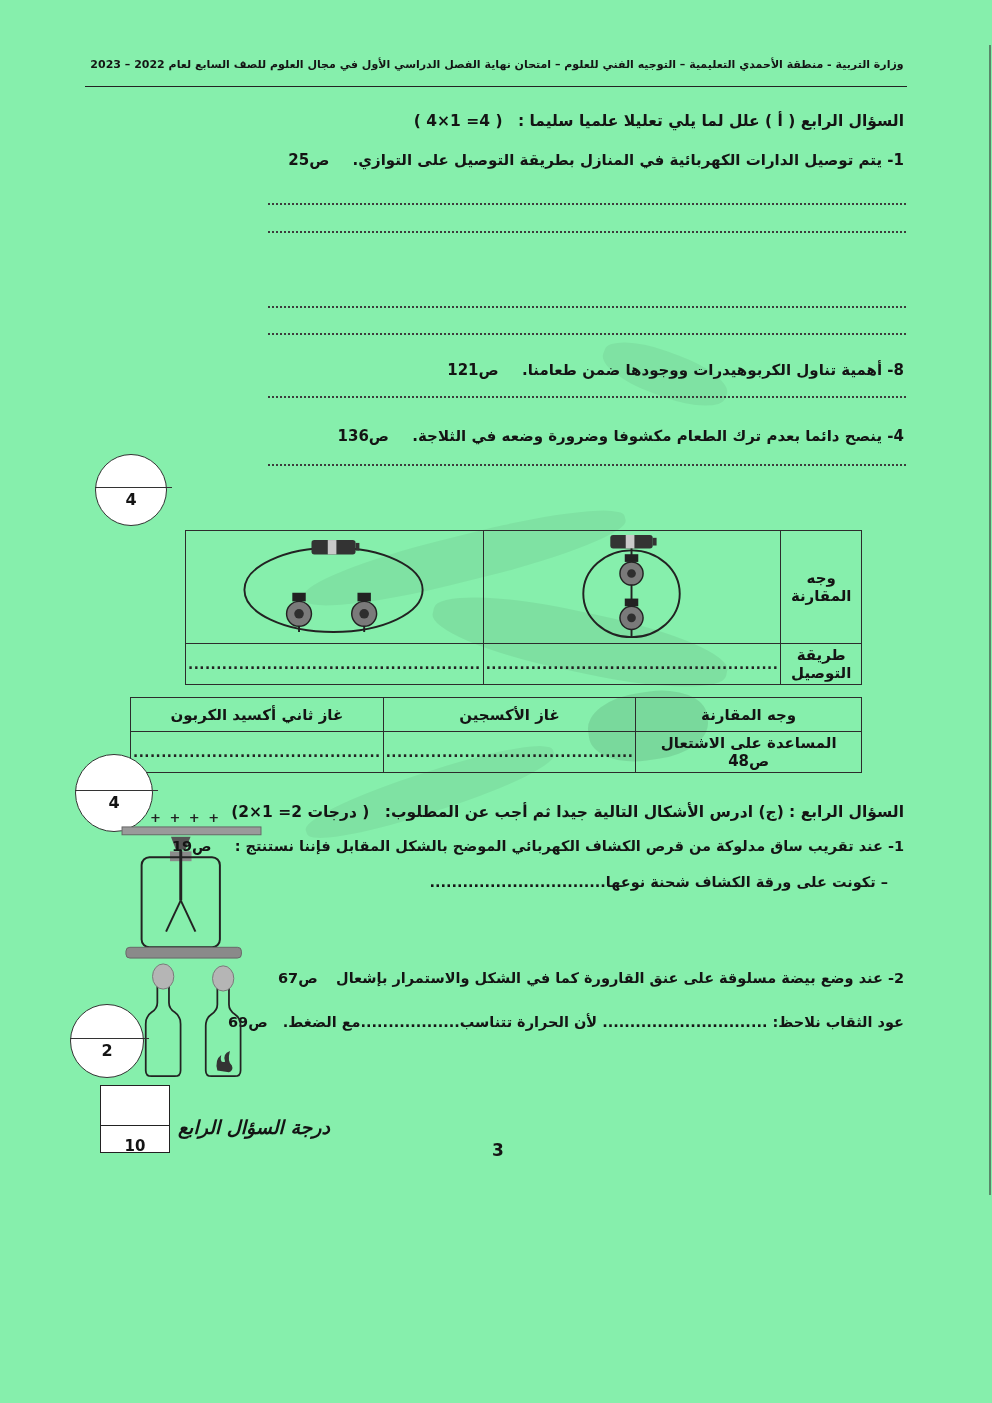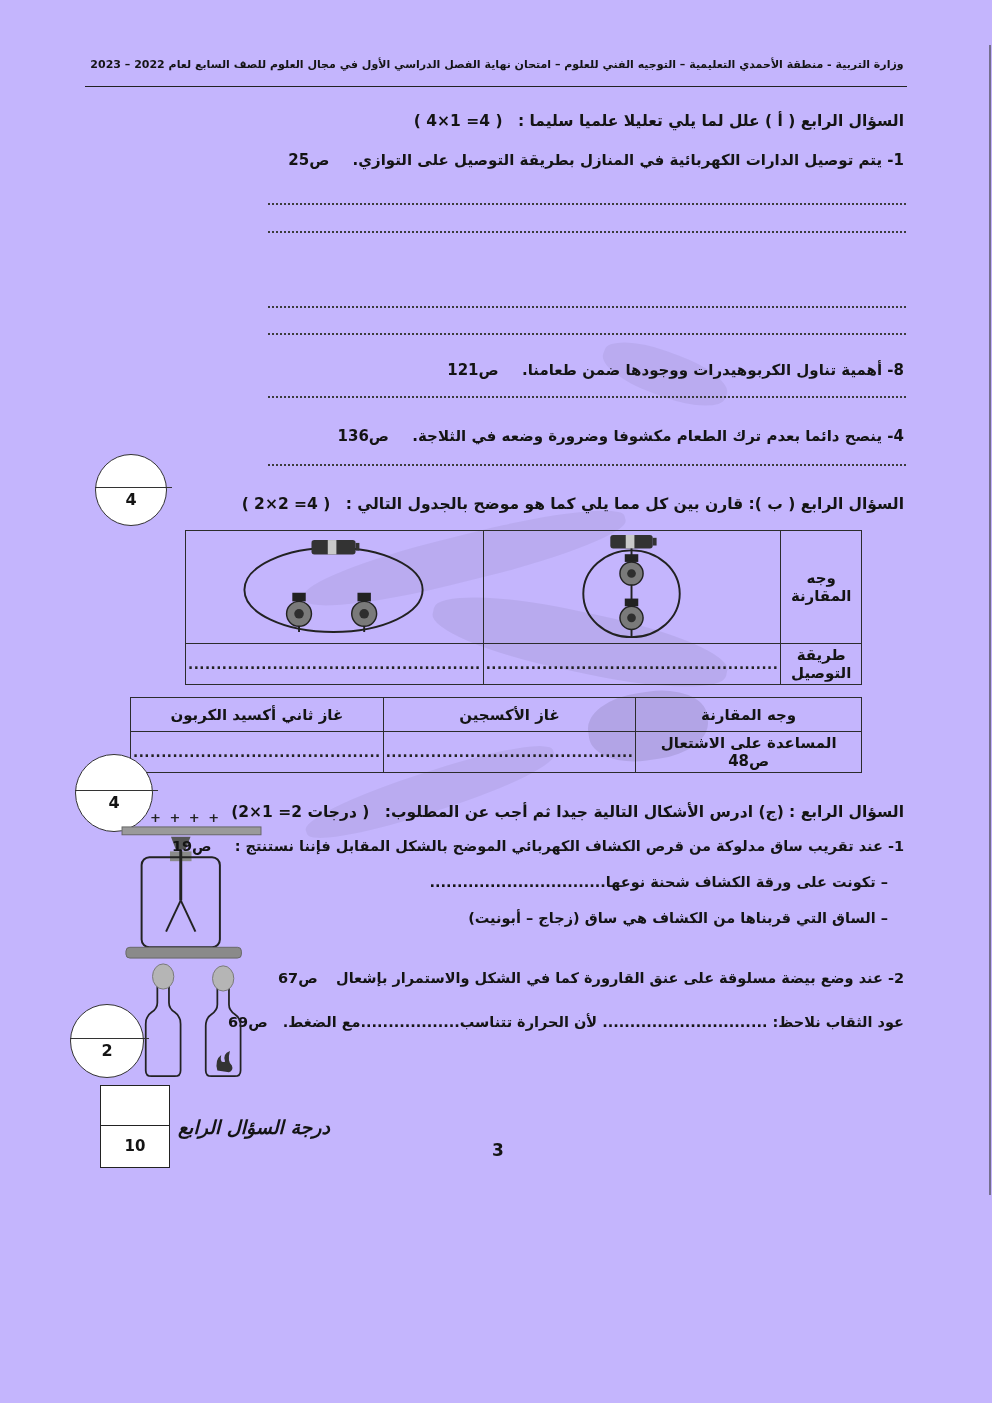--- a/index.html
+++ b/index.html
@@ -1,21 +1,21 @@
 <!DOCTYPE html>
 <html lang="ar" dir="rtl"><head>
 <meta charset="utf-8">
 <style>
   * { box-sizing: border-box; margin: 0; padding: 0; }
   html, body { background: #e9e9e9; }
   .page {
     position: relative;
     width: 992px; height: 1403px;
     margin: 0 auto;
-    background: #c4b5fd;
+    background: #86efac;
     font-family: "DejaVu Sans", sans-serif;
     font-weight: 700;
     color: #141414;
     direction: rtl;
     overflow: hidden;
   }
   .abs { position: absolute; }
   .nw { white-space: nowrap; }
 
   .doc-header {
@@ -53,21 +53,21 @@
   table.cmpt td {
     border: 1.6px solid #2c2c2c; text-align: center; vertical-align: middle;
     font-size: 15px; padding: 2px;
   }
   .dots { font-size: 13.5px; letter-spacing: 0.5px; color: #222; }
 
   .sub { position: absolute; right: 104px; font-size: 14.5px; white-space: nowrap; }
 
   .charges { position: absolute; font-size: 13px; letter-spacing: 2px; color: #222; }
 
-  .total-box { position: absolute; left: 100px; top: 1085px; width: 70px; height: 83px; border: 1.7px solid #222; background: #fff; }
+  .total-box { position: absolute; left: 100px; top: 1085px; width: 70px; height: 68px; border: 1.7px solid #222; background: #fff; }
   .total-top { height: 40px; border-bottom: 1.7px solid #222; }
   .total-bottom { height: 41px; line-height: 41px; text-align: center; font-size: 15px; }
   .total-label { position: absolute; left: 178px; top: 1116px; font-size: 19px; white-space: nowrap; direction: rtl; font-style: italic; }
 
   .page-num { position: absolute; left: 466px; top: 1140px; width: 64px; text-align: center; font-size: 17px; }
 
   .smudge { position: absolute; border-radius: 45%; pointer-events: none; }
   .edge-line { position: absolute; right: 1px; top: 45px; width: 2px; height: 1150px; background: #333; opacity: .55; }
 
   svg { display: block; }
@@ -112,24 +112,20 @@
     <span>4- ينصح دائما بعدم ترك الطعام مكشوفا وضرورة وضعه في الثلاجة.</span>
     <span class="pref">ص136</span>
   </div>
   <div class="dotline" style="top:464px;"></div>
 
   <div class="score-circle" style="left:95px; top:454px; width:72px; height:72px;">
     <div class="score-chord"></div>
     <div class="score-value">4</div>
   </div>
 
-  <div class="utitle" style="top:495px;">
-    <span>السؤال الرابع ( ب ): قارن بين كل مما يلي كما هو موضح بالجدول التالي :</span>
-    <span class="marks" dir="ltr">( 2×2 =4 )</span>
-  </div>
 
   <table class="cmpt" style="left:185px; top:530px; width:677px;">
     <colgroup>
         <col style="width:230px">
         <col style="width:227px">
         <col style="width:220px">
       </colgroup>
     <tbody>
       <tr style="height:112px;">
         <td>
@@ -241,21 +237,20 @@
     <line x1="66" y1="78" x2="51" y2="110" stroke="#222" stroke-width="2"></line>
     <line x1="66" y1="78" x2="81" y2="110" stroke="#222" stroke-width="2"></line>
     <rect x="10" y="126" width="118" height="11" rx="4" fill="#8a8a8a" stroke="#666"></rect>
   </svg>
 
   <div class="item" style="top:838px; font-size:14.5px;">
     <span>1- عند تقريب ساق مدلوكة من قرص الكشاف الكهربائي الموضح بالشكل المقابل فإننا نستنتج :</span>
     <span class="pref">ص19</span>
   </div>
   <div class="sub" style="top:874px;">– تكونت على ورقة الكشاف شحنة نوعها................................</div>
-  <div class="sub" style="top:910px;">– الساق التي قربناها من الكشاف هي ساق (زجاج – أبونيت)</div>
 
   <div class="item" style="top:970px; font-size:14.5px;">
     <span>2- عند وضع بيضة مسلوقة على عنق القارورة كما في الشكل والاستمرار بإشعال</span>
   </div>
   <div class="abs nw" style="left:278px; top:970px; font-size:14.5px;">ص67</div>
 
   <div class="item" style="top:1014px; font-size:14.5px;">
     <span>عود الثقاب نلاحظ: ..............................    لأن الحرارة تتناسب..................مع الضغط.</span>
     <span class="pref" style="margin-right:10px;">ص69</span>
   </div>

